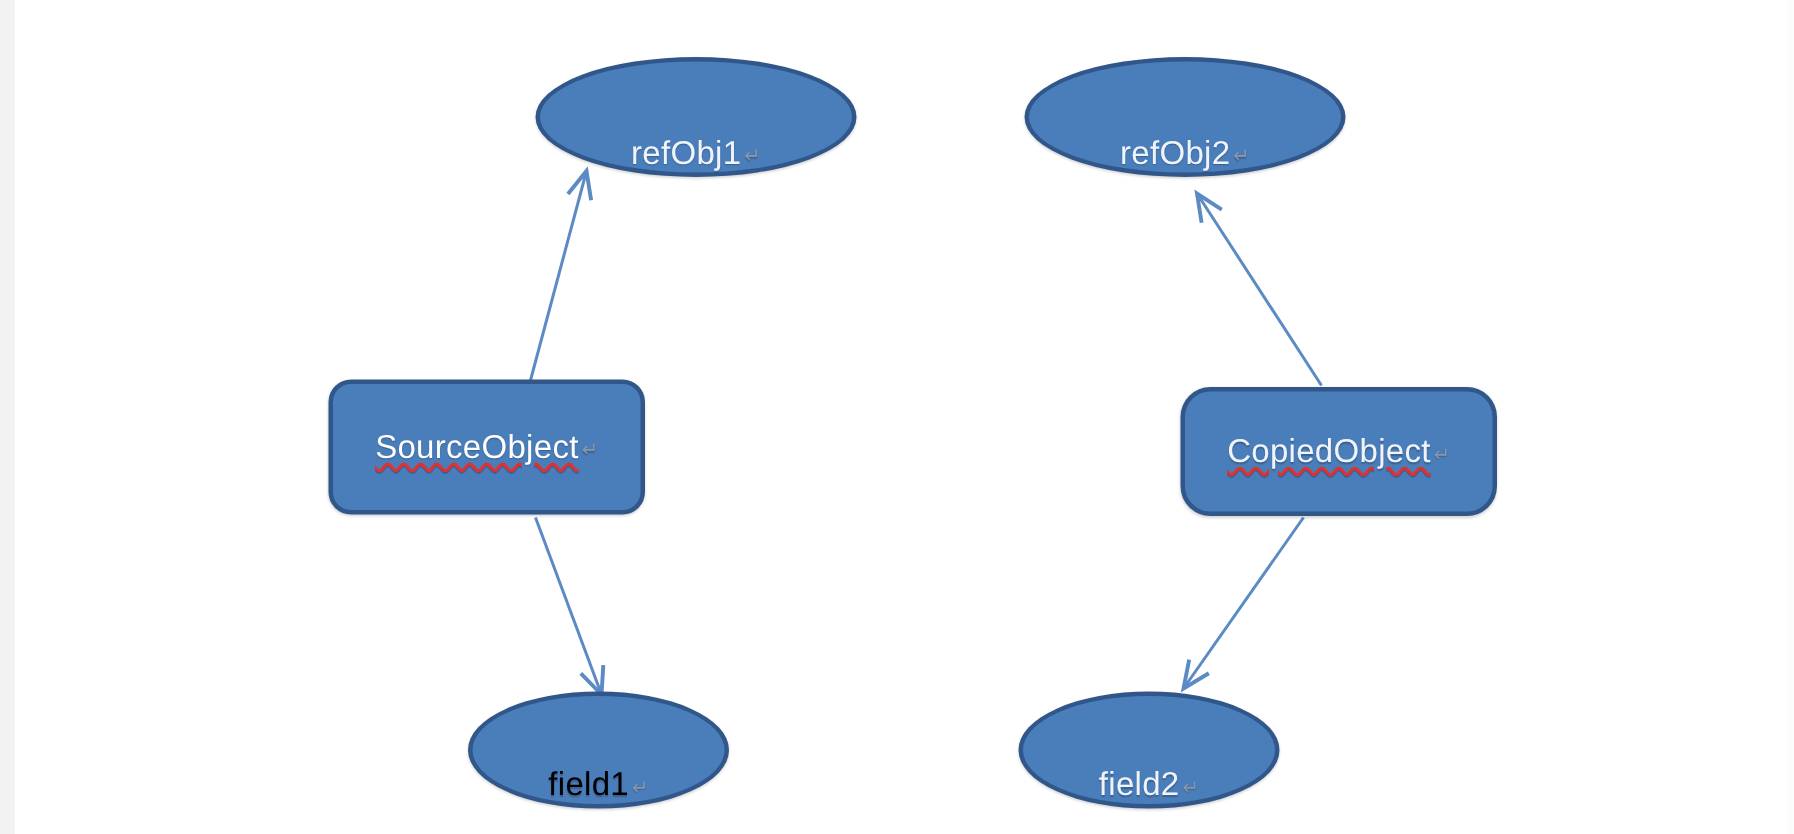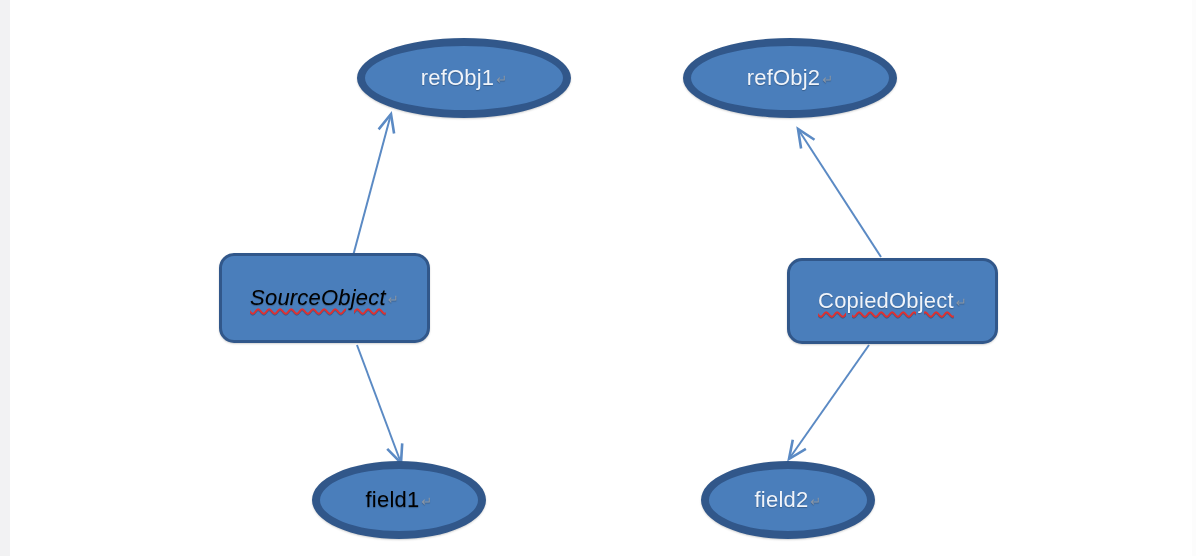--- a/index.html
+++ b/index.html
@@ -55,22 +55,23 @@
     color: #ffffff;
     font-size: 22px;
     font-weight: 400;
     letter-spacing: 0.2px;
     text-align: center;
     user-select: none;
   }
   .node-ellipse {
     border-radius: 50%;
     background: #4a7ebb;
-    border: 8px solid #c4b5fd;
+    border: 3px solid #c4b5fd;
     box-shadow: 0 1px 2px rgba(0,0,0,0.18);
+    align-items: flex-end;
   }
   .node-rect {
     border-radius: 15px;
     background: #4a7ebb;
     border: 3px solid #31578a;
     box-shadow: 0 1px 2px rgba(0,0,0,0.18);
   }
   .node-label {
     position: relative;
     display: inline-block;
@@ -117,26 +118,26 @@
   </svg>
 
   <div id="node-layer">
       <div class="node node-ellipse" style="left: 357px; top: 38px; width: 214px; height: 80px; background: rgb(74, 126, 187); border-color: rgb(49, 87, 138);">
         <span class="node-label"><span class="node-label-text" style="color: rgb(240, 244, 250);">refObj1</span><span class="pilcrow">↵</span></span>
       </div>
       <div class="node node-ellipse" style="left: 683px; top: 38px; width: 214px; height: 80px; background: rgb(74, 126, 187); border-color: rgb(49, 87, 138);">
         <span class="node-label"><span class="node-label-text" style="color: rgb(240, 244, 250);">refObj2</span><span class="pilcrow">↵</span></span>
       </div>
       <div class="node node-rect" style="left: 219px; top: 253px; width: 211px; height: 90px; background: rgb(74, 126, 187); border-color: rgb(49, 87, 138);">
-        <span class="node-label spellcheck"><span class="node-label-text" style="color: #000000; font-style: italic;">SourceObject</span><span class="pilcrow">↵</span></span>
+        <span class="node-label spellcheck"><span class="node-label-text" style="color: #ffffff;">SourceObject</span><span class="pilcrow">↵</span></span>
       </div>
-      <div class="node node-rect" style="left: 787px; top: 258px; width: 211px; height: 86px; background: rgb(74, 126, 187); border-color: rgb(49, 87, 138);">
+      <div class="node node-rect" style="left: 787px; top: 258px; width: 211px; height: 86px; background: rgb(74, 126, 187); border-color: rgb(49, 87, 138); border-radius: 20px;">
         <span class="node-label spellcheck"><span class="node-label-text" style="color: rgb(240, 244, 250);">CopiedObject</span><span class="pilcrow">↵</span></span>
       </div>
       <div class="node node-ellipse" style="left: 312px; top: 461px; width: 174px; height: 78px; background: rgb(74, 126, 187); border-color: rgb(49, 87, 138);">
         <span class="node-label"><span class="node-label-text" style="color: #000000;">field1</span><span class="pilcrow">↵</span></span>
       </div>
-      <div class="node node-ellipse" style="left: 701px; top: 461px; width: 174px; height: 78px; background: rgb(74, 126, 187); border-color: rgb(49, 87, 138);">
+      <div class="node node-ellipse" style="left: 679px; top: 461px; width: 174px; height: 78px; background: rgb(74, 126, 187); border-color: rgb(49, 87, 138);">
         <span class="node-label"><span class="node-label-text" style="color: rgb(240, 244, 250);">field2</span><span class="pilcrow">↵</span></span>
       </div>
     </div>
 
 </div>
 
 </body></html>

